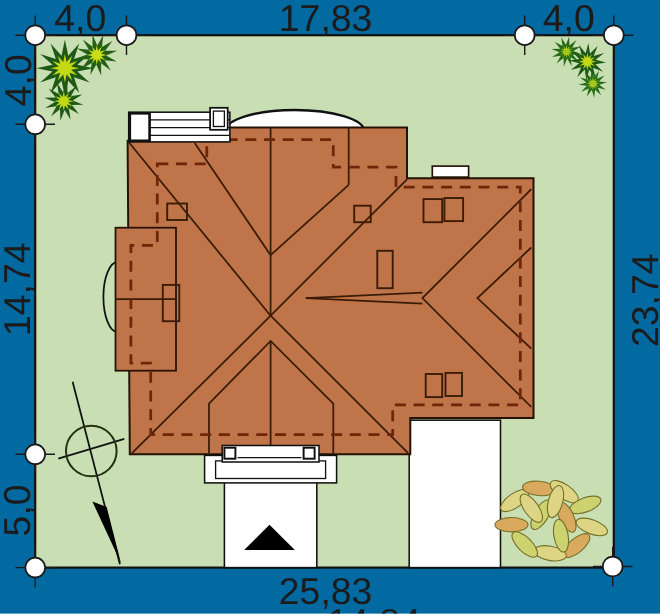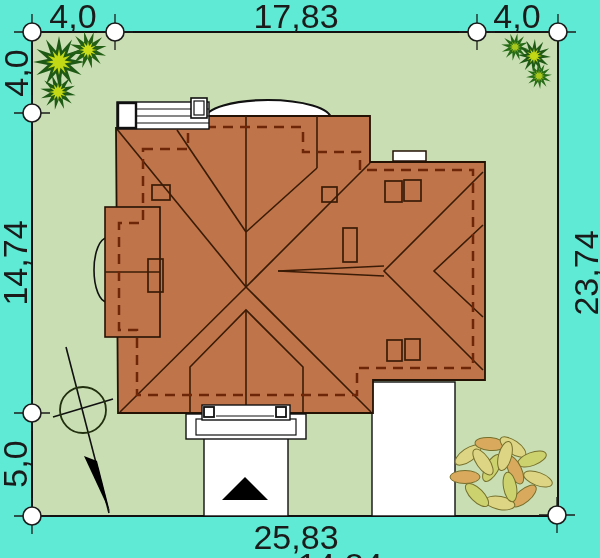--- a/index.html
+++ b/index.html
@@ -1,17 +1,17 @@
 <!DOCTYPE html>
 <html><head>
 <meta charset="utf-8">
 <style>
   html,body { margin:0; padding:0; background:#ffffff; }
   #stage {
-    position:relative; width:600px; height:558px; background:#5eead4;
+    position:relative; width:600px; height:558px; background:#0369a1;
     font-family:"Liberation Sans", sans-serif; overflow:hidden;
   }
   svg { display:block; }
   text.dim {
     font-family:"Liberation Sans", sans-serif;
     font-size:34px; fill:#1b1b1b; text-anchor:middle;
   }
   .thinline { stroke:#111; stroke-width:1.2; }
 </style>
 </head>

